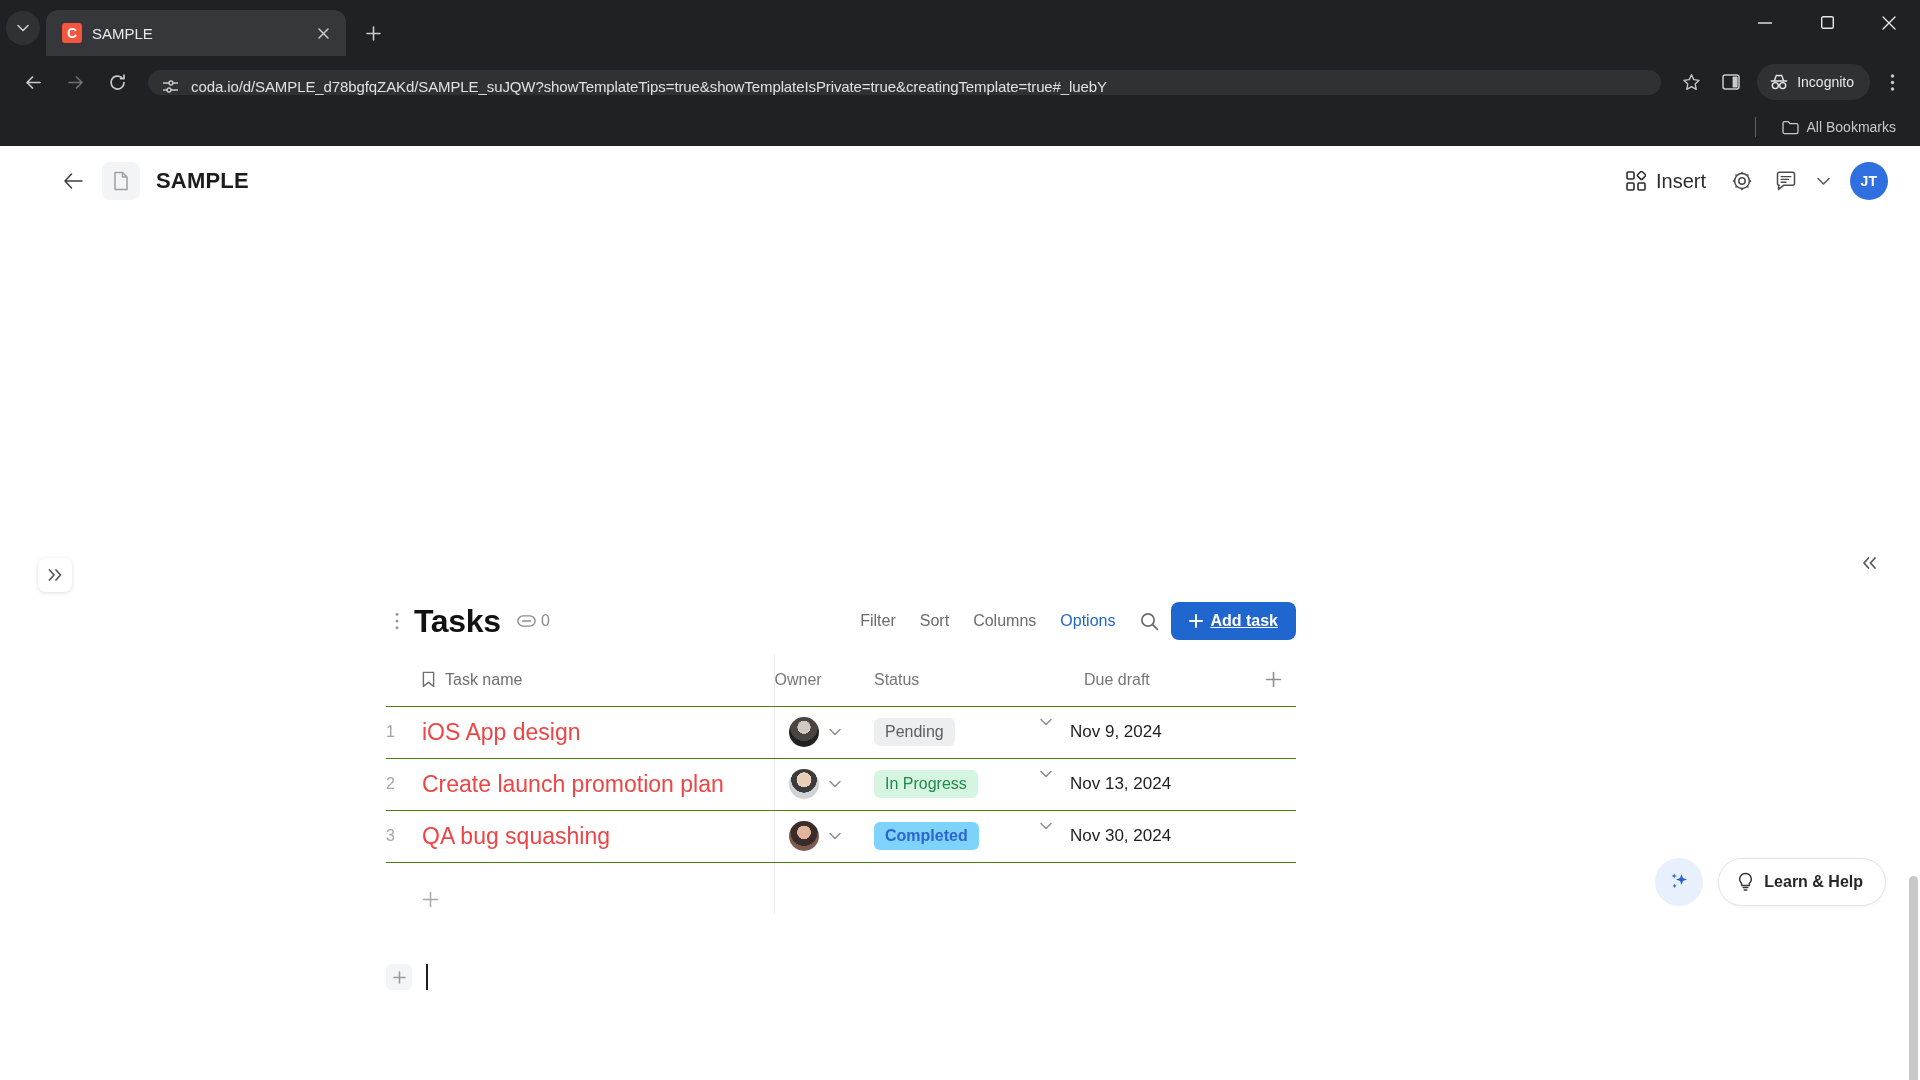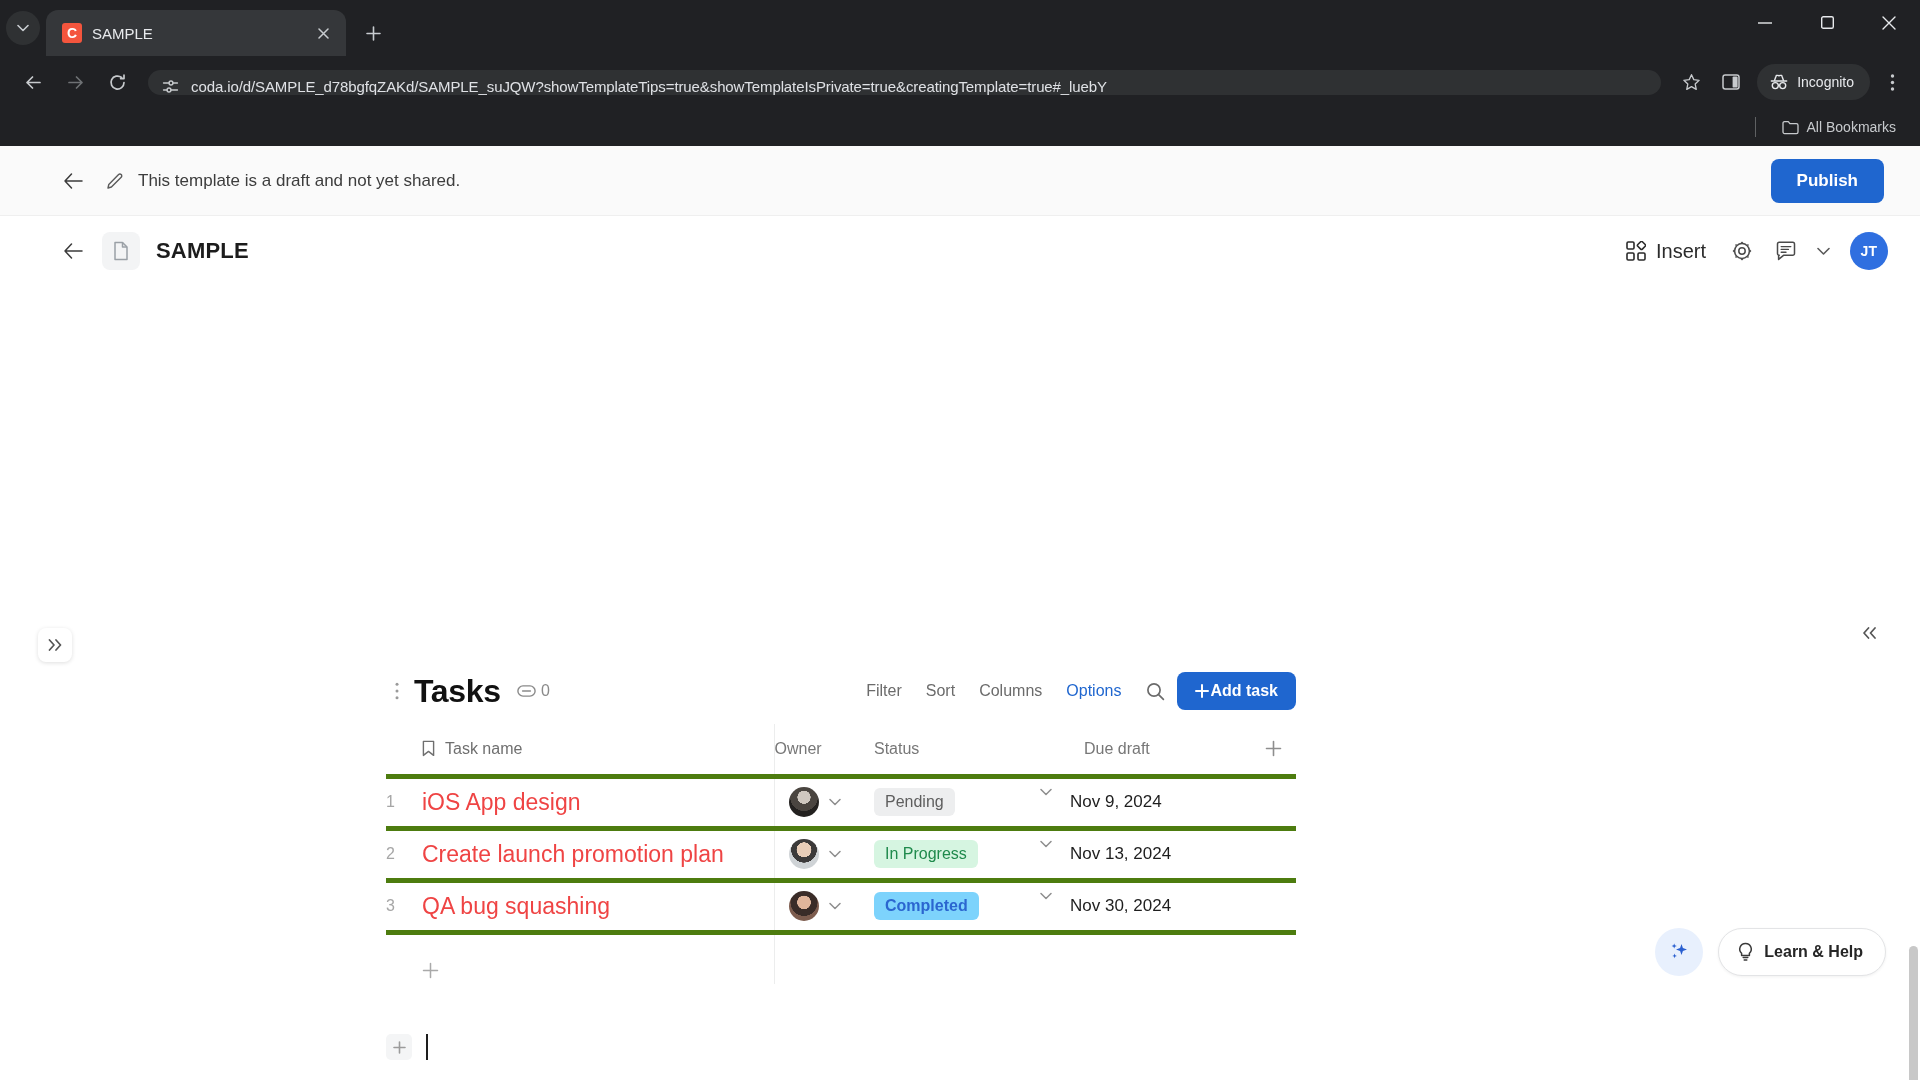--- a/index.html
+++ b/index.html
@@ -337,32 +337,33 @@
   }
   .addtask-btn {
     background: #1f66cf;
     color: #fff;
     border: none;
     border-radius: 8px;
     height: 38px;
     padding: 0 18px;
     font-size: 16px;
     font-weight: bold;
-    display: flex; align-items: center; gap: 1px;
+    display: flex; align-items: center; gap: 7px;
     font-family: inherit;
+    text-decoration: underline;
   }
 
   table.grid {
     width: 100%;
     border-collapse: collapse;
     margin-top: 8px;
     table-layout: fixed;
   }
   table.grid th, table.grid td {
-    border-bottom: 5px solid #4d7c0f;
+    border-bottom: 1px solid #4d7c0f;
     height: 52px;
     text-align: left;
     font-weight: normal;
     padding: 0;
     vertical-align: middle;
   }
   .c-num { width: 36px; }
   .c-name { width: 352px; }
   .c-owner { width: 100px; }
   .c-status { width: 196px; }
@@ -606,34 +607,20 @@
             <path d="M1 3.2 A1.6 1.6 0 0 1 2.6 1.6 H6.3 L7.9 3.6 H14.4 A1.6 1.6 0 0 1 16 5.2 V12 A1.6 1.6 0 0 1 14.4 13.6 H2.6 A1.6 1.6 0 0 1 1 12 Z" fill="none" stroke="currentColor" stroke-width="1.3" stroke-linejoin="round"></path>
           </svg>
       </span>
       <span>All Bookmarks</span>
     </div>
   </div>
 </div>
 
 <div class="app">
 
-  <div class="draft-bar">
-    <span class="draft-back">
-      <svg width="21" height="18" viewBox="0 0 21 18">
-          <path d="M19 9 H2 M8.5 2 L2 9 L8.5 16" fill="none" stroke="currentColor" stroke-width="1.5" stroke-linecap="round" stroke-linejoin="round"></path>
-        </svg>
-    </span>
-    <span class="draft-pencil">
-      <svg width="18" height="18" viewBox="0 0 18 18">
-          <path d="M2 16 L2.8 12.4 L12.6 2.6 A1.8 1.8 0 0 1 15.2 5.2 L5.4 15 Z" fill="none" stroke="currentColor" stroke-width="1.4" stroke-linejoin="round"></path>
-        </svg>
-    </span>
-    <span class="draft-text">This template is a draft and not yet shared.</span>
-    <button class="publish-btn">Publish</button>
-  </div>
 
   <div class="doc-header">
     <span class="dh-back">
       <svg width="21" height="18" viewBox="0 0 21 18">
           <path d="M19 9 H2 M8.5 2 L2 9 L8.5 16" fill="none" stroke="currentColor" stroke-width="1.5" stroke-linecap="round" stroke-linejoin="round"></path>
         </svg>
     </span>
     <span class="dh-doc-icon">
       <svg width="18" height="20" viewBox="0 0 18 20">
           <path d="M3 1.5 H10.5 L15 6 V18.5 H3 Z" fill="none" stroke="currentColor" stroke-width="1.5" stroke-linejoin="round"></path>

